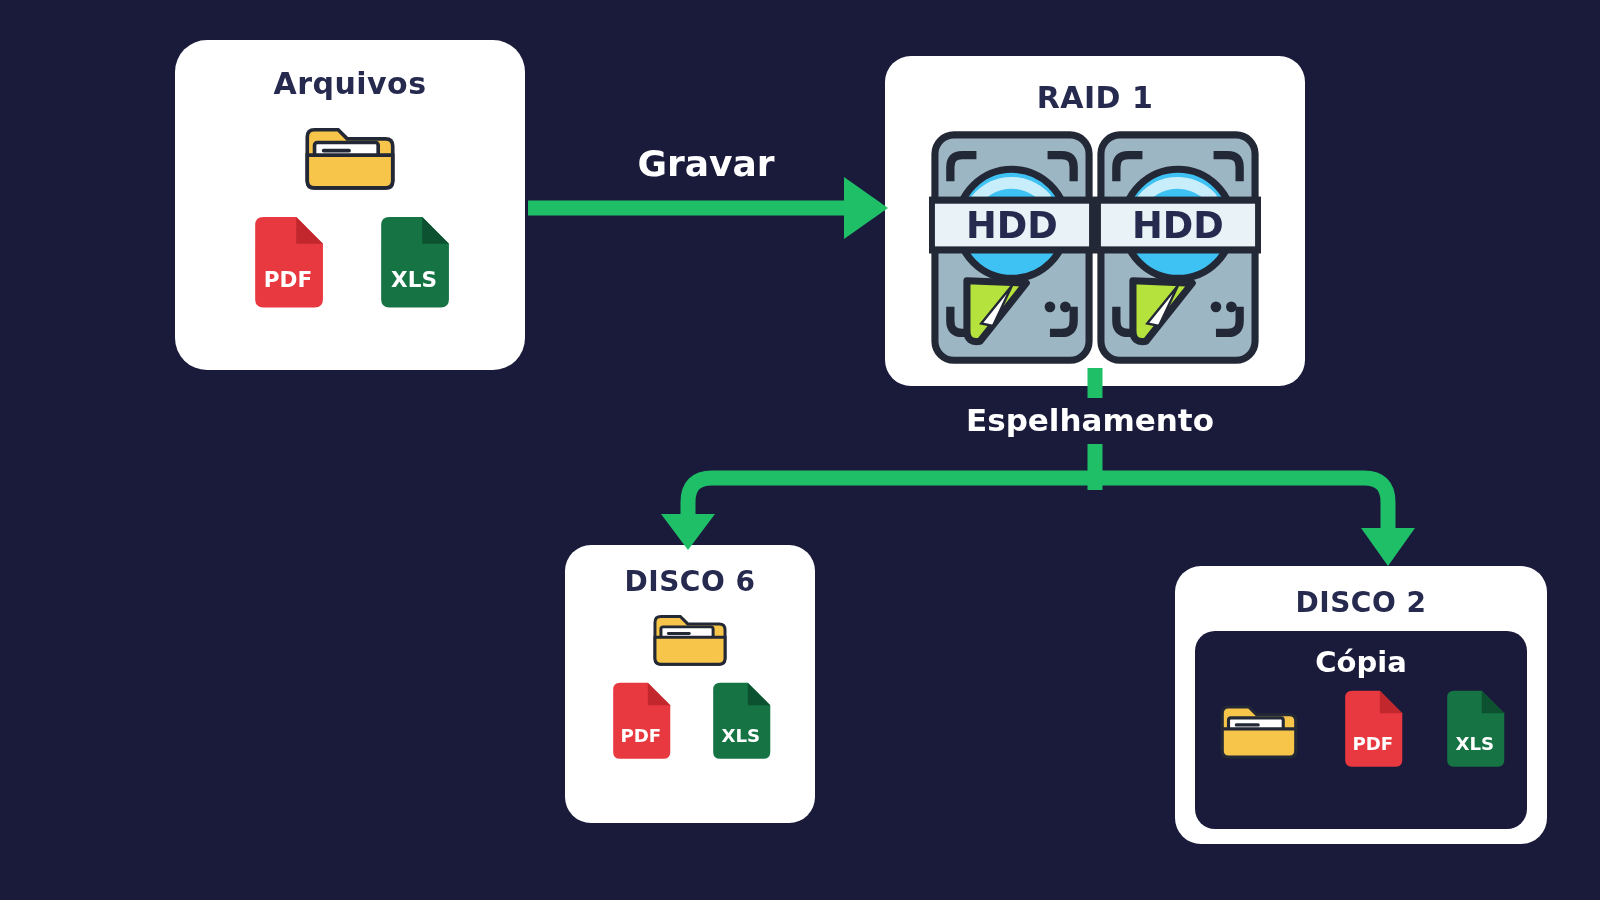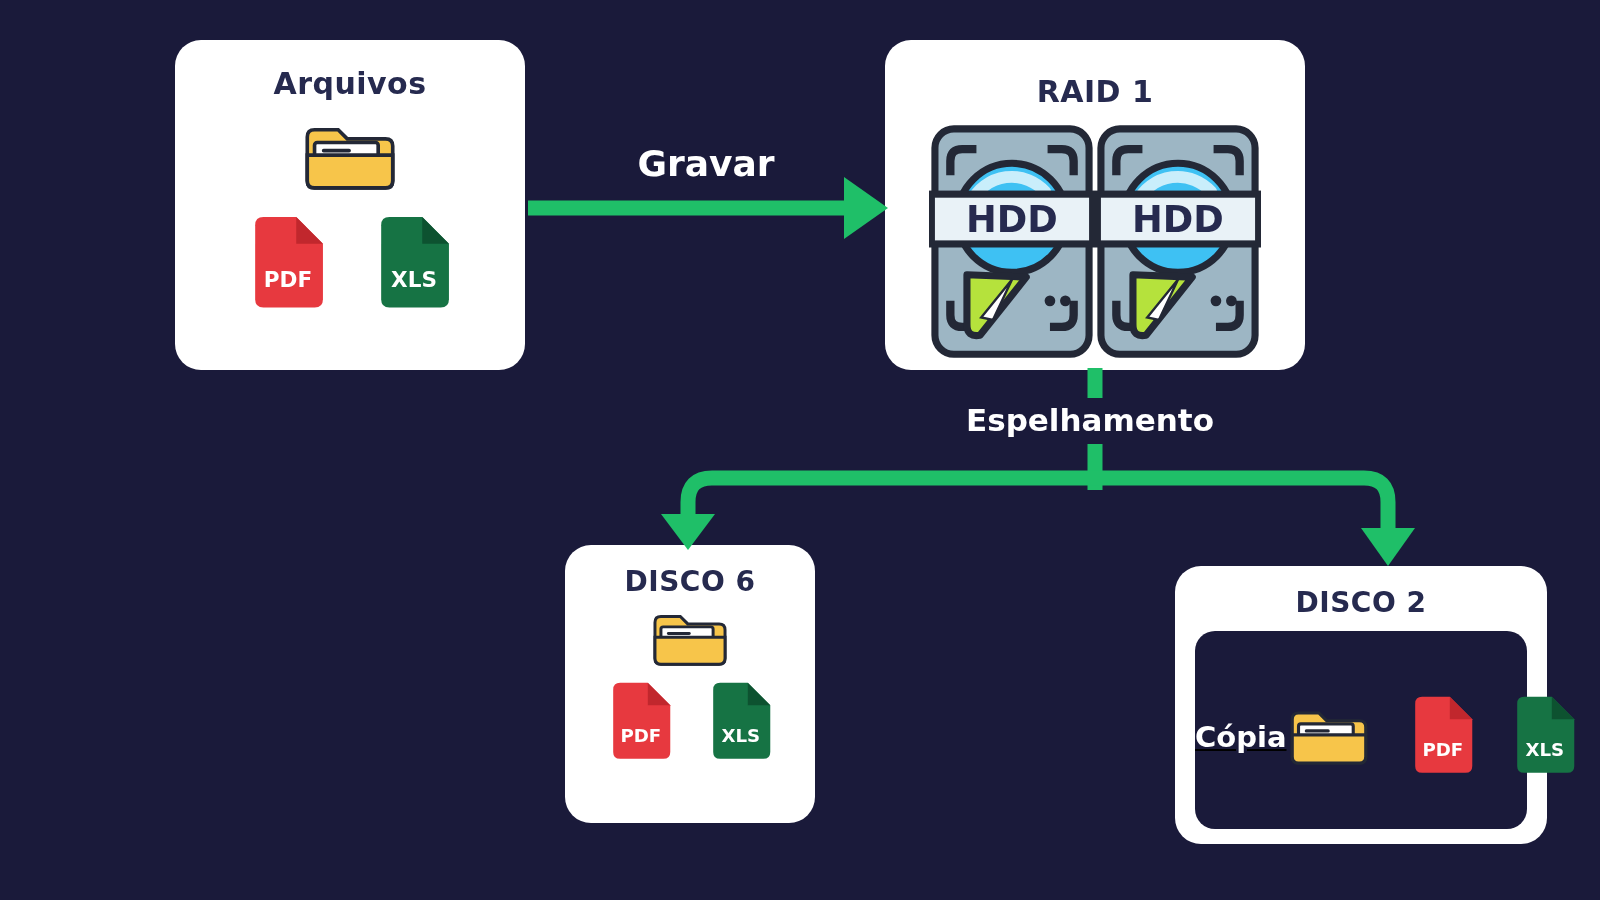--- a/index.html
+++ b/index.html
@@ -12,42 +12,42 @@
   body { font-family:"DejaVu Sans", sans-serif; background:var(--bg); }
   .stage { position:relative; width:1600px; height:900px; background:var(--bg); overflow:hidden; }
 
   .connectors { position:absolute; left:0; top:0; width:1600px; height:900px; z-index:5; pointer-events:none; }
 
   .card { position:absolute; background:var(--card); border-radius:26px; z-index:1;
           display:flex; flex-direction:column; align-items:center; }
   .card-title { font-weight:700; color:var(--ink); font-size:30px; letter-spacing:0.5px; }
   .card-title.small { font-size:28px; }
 
-  .card-arquivos { left:175px; top:40px;  width:350px; height:330px; }
-  .card-raid     { left:885px; top:40px;  width:420px; height:330px;justify-content:center; }
+  .card-arquivos { left:175px; top:40px;  width:350px; height:330px;border-radius:32px; }
+  .card-raid     { left:885px; top:56px;  width:420px; height:330px; }
   .card-disco1   { left:565px; top:545px; width:250px; height:278px; }
   .card-disco2   { left:1175px; top:566px; width:372px; height:278px; }
 
   .card-arquivos .card-title { margin-top:26px; }
   .card-arquivos .folder-icon { width:100px; margin-top:16px; }
   .file-row { display:flex; gap:50px; margin-top:22px; }
   .card-arquivos .file-icon { width:76px; }
 
   .card-raid .card-title { margin-top:24px; }
   .hdd-row { display:flex; margin-top:14px; }
   .hdd-icon { width:166px; }
 
   .card-disco1 .card-title { margin-top:20px; }
   .card-disco1 .folder-icon { width:82px; margin-top:8px; }
   .card-disco1 .file-row { gap:36px; margin-top:12px; }
   .card-disco1 .file-icon { width:64px; }
 
   .card-disco2 .card-title { margin-top:20px; }
   .copy-box { margin-top:12px; width:332px; height:198px; background:var(--bg); border-radius:20px;
-              display:flex; flex-direction:row; align-items:center;text-decoration:underline; }
+              display:flex; flex-direction:column; align-items:center; }
   .copy-title { margin-top:14px; font-weight:700; font-size:29px; color:var(--label); }
   .copy-row { display:flex; align-items:center; gap:38px; margin-top:10px; }
   .copy-row .folder-icon { width:86px; }
   .copy-row .file-icon { width:64px; }
 
   .edge-label { position:absolute; z-index:6; font-weight:700; color:var(--label); text-align:center; }
   .gravar-label { left:530px; top:143px; width:352px; font-size:36px; }
   .espelhamento-label { left:938px; top:402px; width:304px; font-size:31px; }
 
   .file-icon.pdf { --fm:var(--pdf-main); --ff:var(--pdf-fold); }

